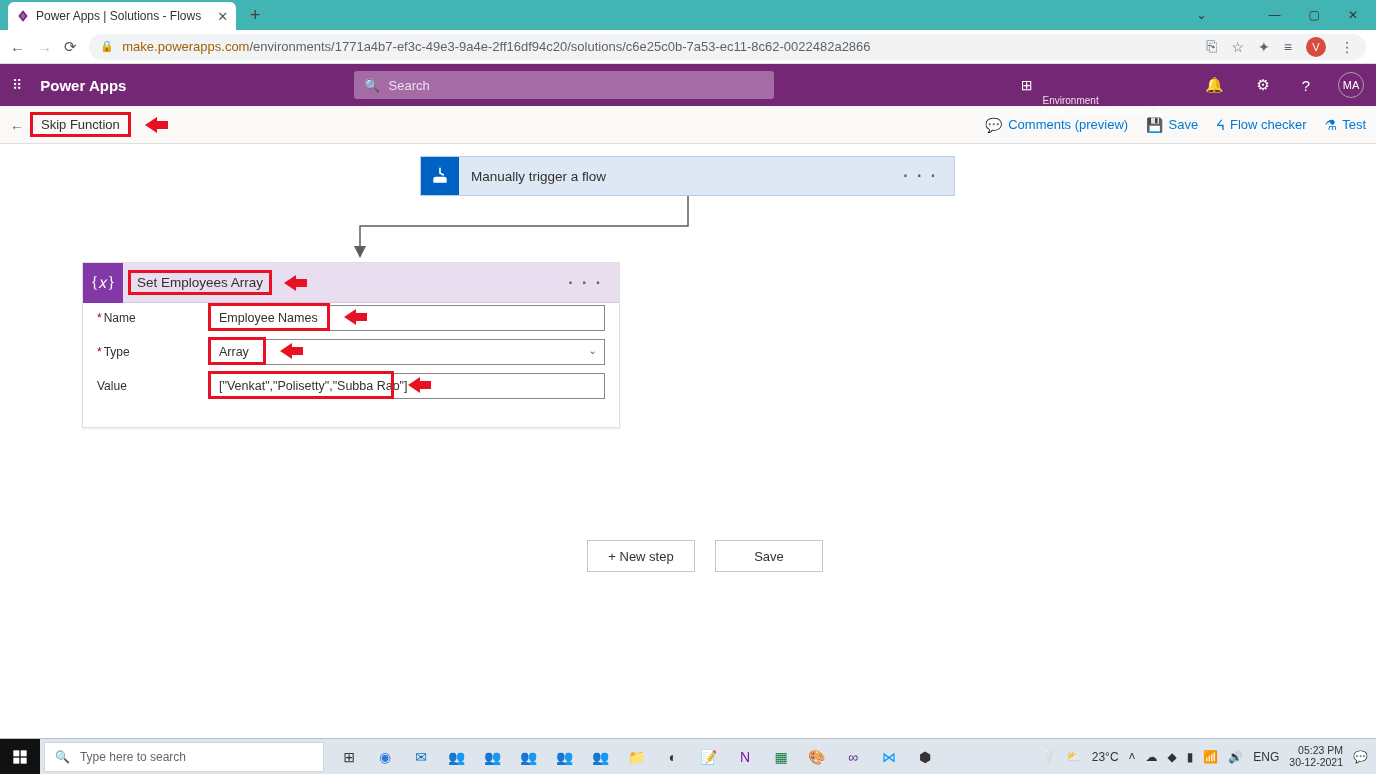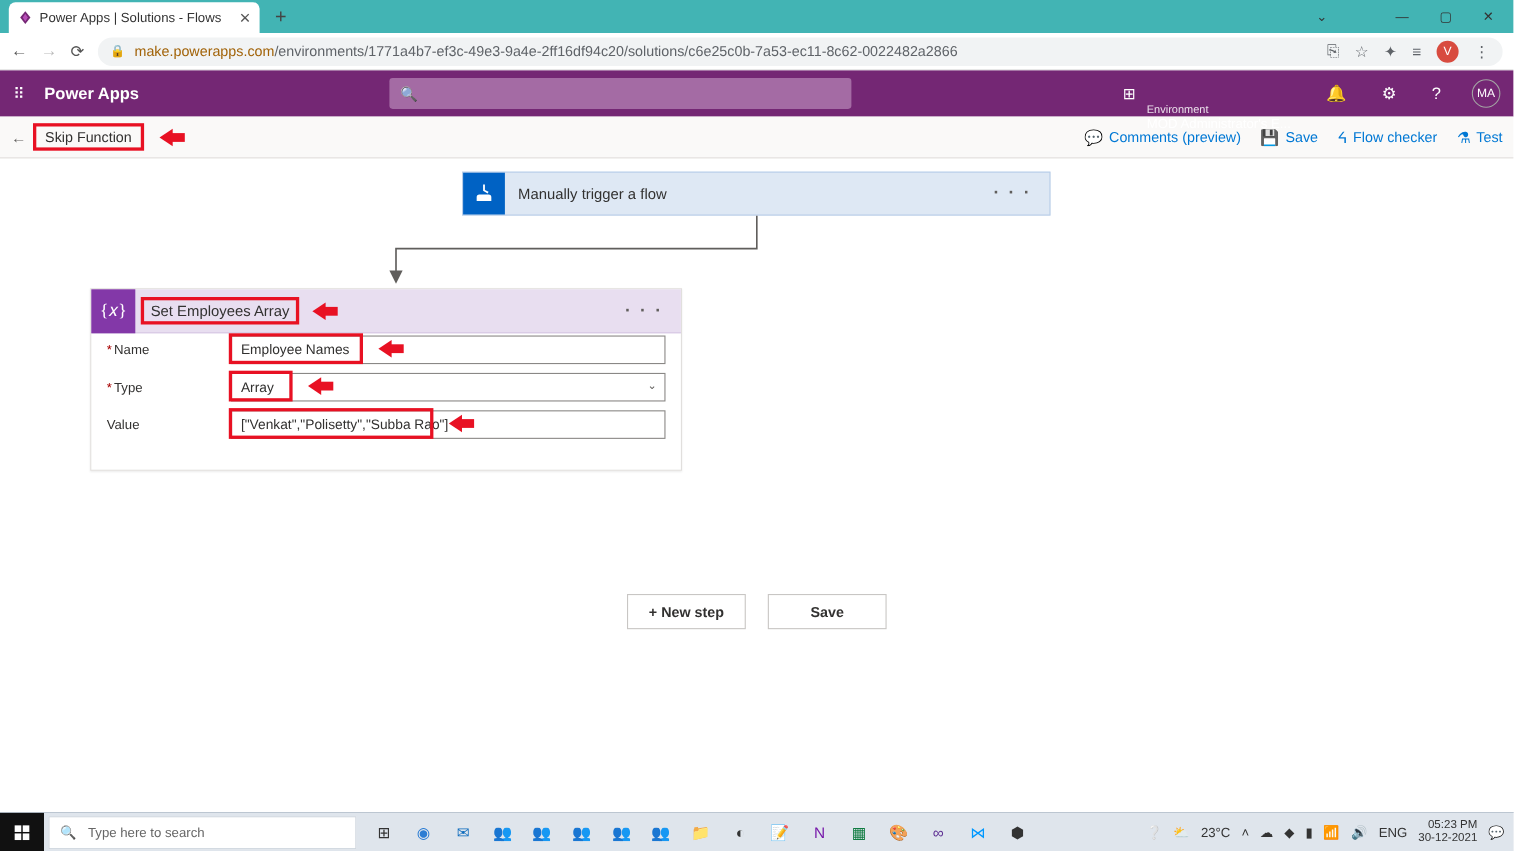--- a/index.html
+++ b/index.html
@@ -71,21 +71,21 @@
 .field-row { display: flex; align-items: flex-start; margin-bottom: 8px; }
 .field-label { width: 120px; font-size: 12px; color: #323130; padding-top: 6px; }
 .req { color: #a80000; margin-right: 2px; }
 .field-input-wrap { flex: 1; position: relative; }
 .red-inner { position: absolute; border: 3px solid #e81123; pointer-events: none; }
 .field-input { width: 395px; height: 26px; border: 1px solid #8a8886; padding: 0 8px; font-size: 12.5px; color: #323130; background: #fff; }
 .select-chev { position: absolute; right: 8px; top: 6px; font-size: 10px; color: #605e5c; pointer-events: none; }
 .arrow-after { position: absolute; top: 4px; }
 
 
-.bottom-actions { position: absolute; left: 570px; top: 396px; display: flex; gap: 20px; font-weight: bold; }
+.bottom-actions { position: absolute; left: 587px; top: 396px; display: flex; gap: 20px; }
 .btn { width: 108px; height: 32px; border: 1px solid #c8c6c4; background: #fff; font-size: 13px; color: #323130; cursor: pointer; display: flex; align-items: center; justify-content: center; }
 
 
 .taskbar { position: fixed; bottom: 0; left: 0; right: 0; height: 36px; background: #dfe5ec; border-top: 1px solid #b8c2cf; display: flex; align-items: center; font-size: 12px; color: #333; }
 .start { width: 40px; height: 36px; background: #111; display: flex; align-items: center; justify-content: center; }
 .start svg { width: 16px; height: 16px; }
 .search-task { width: 280px; height: 30px; margin-left: 4px; background: #fff; border: 1px solid #cfd6de; display: flex; align-items: center; padding: 0 10px; gap: 10px; color: #666; }
 .task-icons { display: flex; gap: 2px; margin-left: 8px; }
 .task-icons .ti { width: 34px; height: 30px; display: flex; align-items: center; justify-content: center; font-size: 14px; }
 .tray { margin-left: auto; display: flex; align-items: center; gap: 10px; padding-right: 8px; }
@@ -129,20 +129,21 @@
       <span>⋮</span>
     </div>
   </div>
 </div>
 
 <div class="appbar">
   <span class="waffle">⠿</span>
   <span class="appname">Power Apps</span>
   <div class="search">
     <span>🔍</span>
+    <input placeholder="Search" style="">
   </div>
   <div class="env">
     <span class="env-icon">⊞</span>
     <div class="env-block">
       <span class="env-label">Environment</span>
       <span>MOD Administrator's E...</span>
     </div>
   </div>
   <span class="hdr-icon">🔔</span>
   <span class="hdr-icon">⚙</span>

